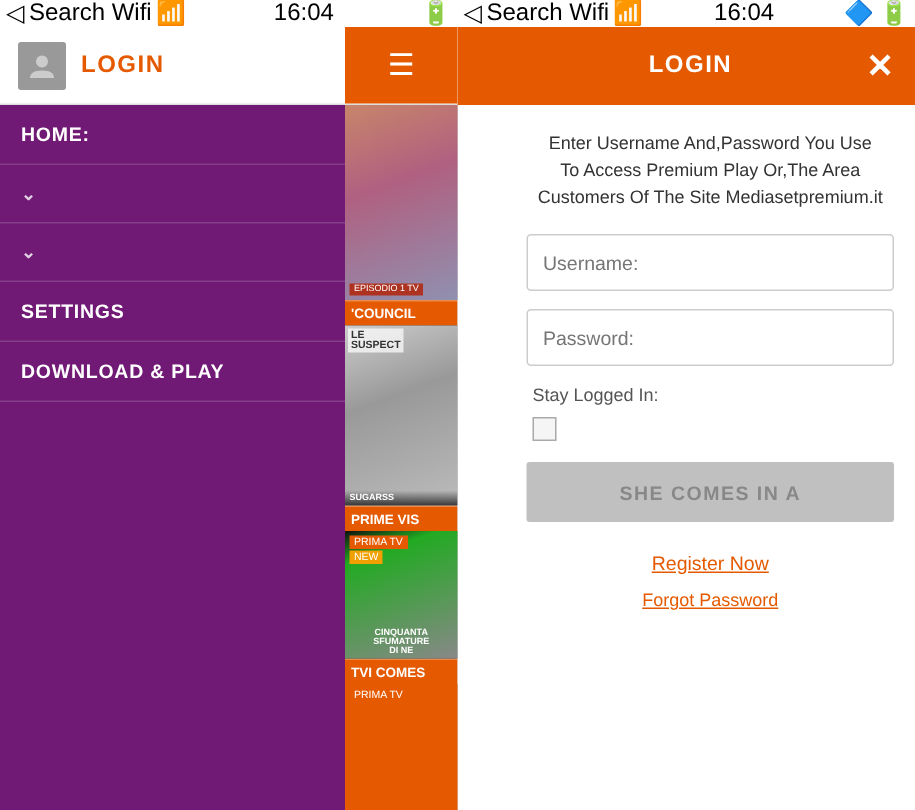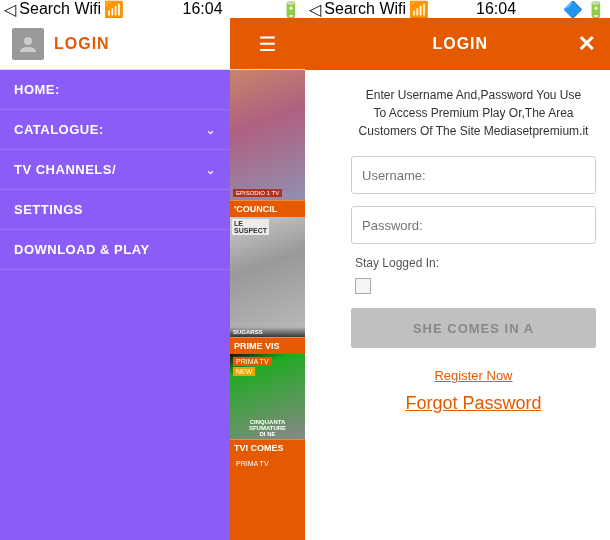--- a/index.html
+++ b/index.html
@@ -168,21 +168,21 @@
 
     .register-link {
       color: #e55a00;
       font-size: 13px;
       text-decoration: underline;
       margin-bottom: 10px;
       cursor: pointer;
     }
     .forgot-link {
       color: #e55a00;
-      font-size: 18px;
+      font-size: 12px;
       text-decoration: underline;
       cursor: pointer;
     }
 
     
     .top-row {
       display: flex;
       height: 18px;
     }
 
@@ -231,21 +231,21 @@
       font-size: 20px;
       line-height: 1;
     }
 
     .left-body {
       display: flex;
       flex: 1;
     }
     .nav-section {
       width: 230px;
-      background: #8b5cf6;
+      background: #701a75;
       display: flex;
       flex-direction: column;
     }
     .image-strip {
       width: 75px;
       display: flex;
       flex-direction: column;
       background: #333;
     }
 
@@ -368,25 +368,23 @@
         </div>
       </div>
 
       <div class="left-body">
 
         <div class="nav-section">
           <div class="nav-item">
             <span>HOME:</span>
           </div>
           <div class="nav-item">
-            <span>CATALOGUE:</span>
             <span class="chevron">⌄</span>
           </div>
           <div class="nav-item">
-            <span>TV CHANNELS/</span>
             <span class="chevron">⌄</span>
           </div>
           <div class="nav-item">
             <span>SETTINGS</span>
           </div>
           <div class="nav-item">
             <span>DOWNLOAD &amp; PLAY</span>
           </div>
         </div>
 

